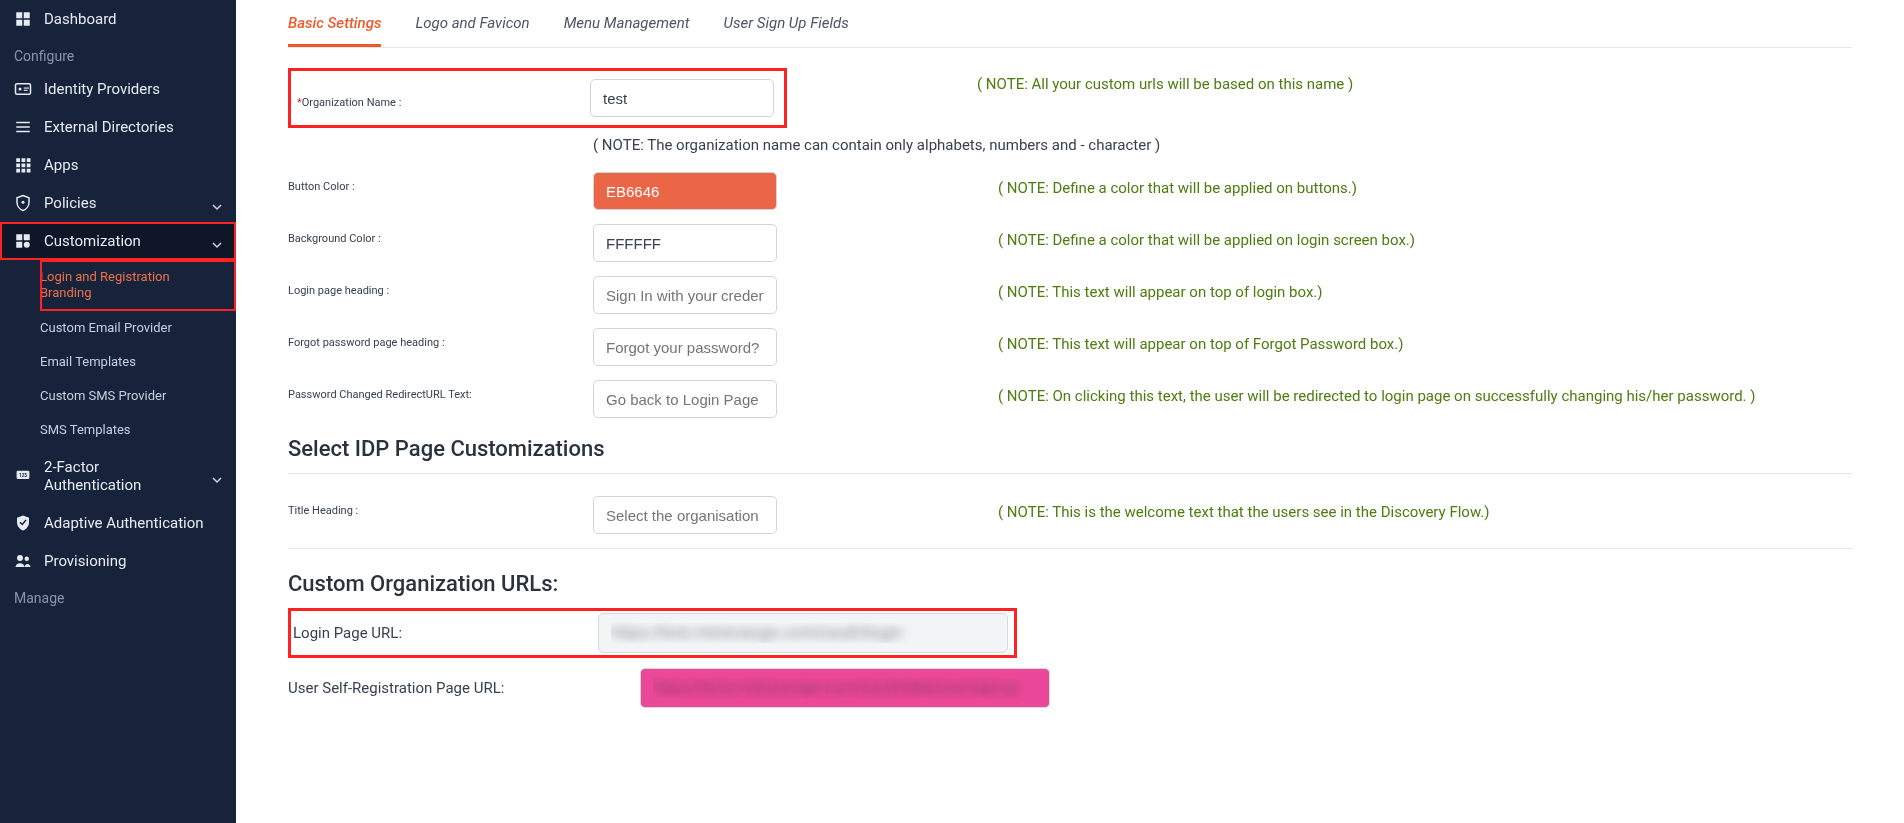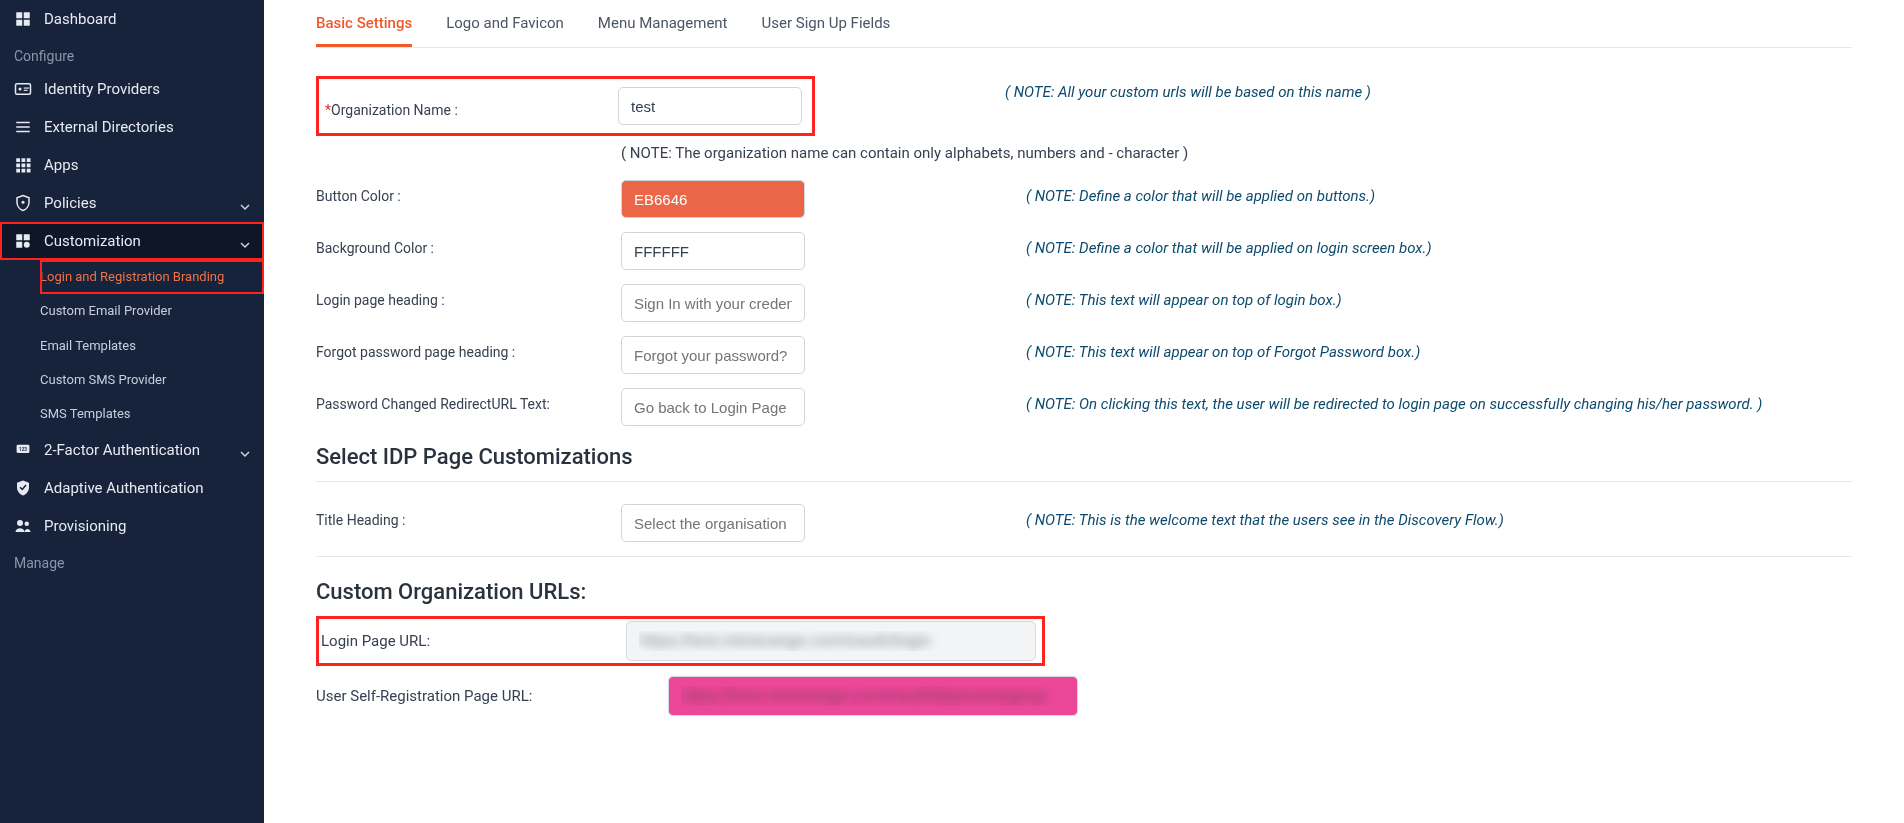--- a/index.html
+++ b/index.html
@@ -1,39 +1,39 @@
 <!DOCTYPE html>
 <html><head>
 <meta charset="utf-8">
 <style>
 * { box-sizing: border-box; margin: 0; padding: 0; }
 body { font-family: -apple-system, BlinkMacSystemFont, "Segoe UI", Roboto, sans-serif; display: flex; height: 823px; width: 1904px; overflow: hidden; background: #fff; color: #1f2a37; }
-.sidebar { width: 264px; background: #17223b; color: #cbd3e0; display: flex; flex-direction: column; overflow-y: auto; font-size: 15px; }
+.sidebar { width: 236px; background: #17223b; color: #cbd3e0; display: flex; flex-direction: column; overflow-y: auto; font-size: 15px; }
 .sidebar::-webkit-scrollbar { width: 6px; }
 .sidebar::-webkit-scrollbar-thumb { background: #3a4a6b; border-radius: 3px; }
 .sidebar-item { display: flex; align-items: center; padding: 10px 14px; cursor: pointer; gap: 12px; position: relative; }
 .sidebar-item .icon-slot { width: 18px; height: 18px; flex-shrink: 0; display: flex; align-items: center; justify-content: center; }
 .sidebar-section-label { padding: 10px 14px 6px; color: #8a95ab; font-size: 14px; }
 .sidebar-item .label { flex: 1; color: #e6eaf2; }
 .sidebar-item.active-parent { background: #0e1628; outline: 2px solid #ff2222; outline-offset: -2px; }
 .sidebar-item.red-outline { outline: 2px solid #ff2222; outline-offset: -2px; }
 .sidebar-sub { padding-left: 40px; }
 .sidebar-sub .sidebar-item { padding: 9px 14px 9px 0; }
 .sidebar-sub .sidebar-item .label { color: #c7cedd; font-size: 13px; line-height: 1.25; }
 .sidebar-sub .sidebar-item.active .label { color: #ee7246; }
 .sidebar-sub .sidebar-item.active.red-outline { }
 .chev { width: 10px; height: 10px; }
 .main { flex: 1; padding: 0 52px 24px 52px; overflow-y: auto; }
-.tabs { display: flex; gap: 34px; border-bottom: 1px solid #e5e7eb; margin-bottom: 28px; }
+.tabs { display: flex; gap: 34px; border-bottom: 1px solid #e5e7eb; margin-bottom: 20px; font-style: italic; }
 .tab { padding: 14px 0 12px; font-size: 15px; color: #4b5563; cursor: pointer; border-bottom: 3px solid transparent; }
 .tab.active { color: #ee5a2a; border-bottom-color: #ee5a2a; font-weight: 500; }
 .row { display: flex; align-items: flex-start; margin-bottom: 14px; }
-.row .label-col { width: 305px; padding-top: 8px; font-size: 14px; color: #374151; }
+.row .label-col { width: 305px; padding-top: 8px; font-size: 11px; color: #374151; }
 .row .input-col { width: 185px; }
-.row .note-col { flex: 1; padding-left: 220px; color: #0c4a6e; font-size: 15px; padding-top: 6px; line-height: 1.45; font-style: italic; }
+.row .note-col { flex: 1; padding-left: 220px; color: #4d7c0f; font-size: 15px; padding-top: 6px; line-height: 1.45; }
 .input { width: 184px; height: 38px; border: 1px solid #d1d5db; border-radius: 5px; padding: 0 12px; font-size: 15px; color: #374151; outline: none; }
 .input.color-swatch { background: #EB6646; color: #fff; }
 .red-box { border: 3px solid #ff2222; padding: 8px 10px 8px 6px; display: inline-flex; align-items: center; }
 .section-title { font-size: 22px; font-weight: 500; color: #2a323e; margin: 18px 0 12px; }
 .hr { border: none; border-top: 1px solid #e5e7eb; margin: 10px 0 22px; }
 .req-star { color: #e12d2d; }
 .url-row { display: flex; align-items: center; margin-bottom: 12px; }
 .url-row .label-col { width: 305px; font-size: 15px; color: #374151; }
 .url-row .url-input { width: 410px; height: 40px; border: 1px solid #d6d9df; border-radius: 5px; background: #f3f4f6; color: transparent; text-shadow: 0 0 8px rgba(60,60,70,0.55); padding: 0 12px; font-size: 17px; }
 .url-row.white .url-input { background: #fff; }

